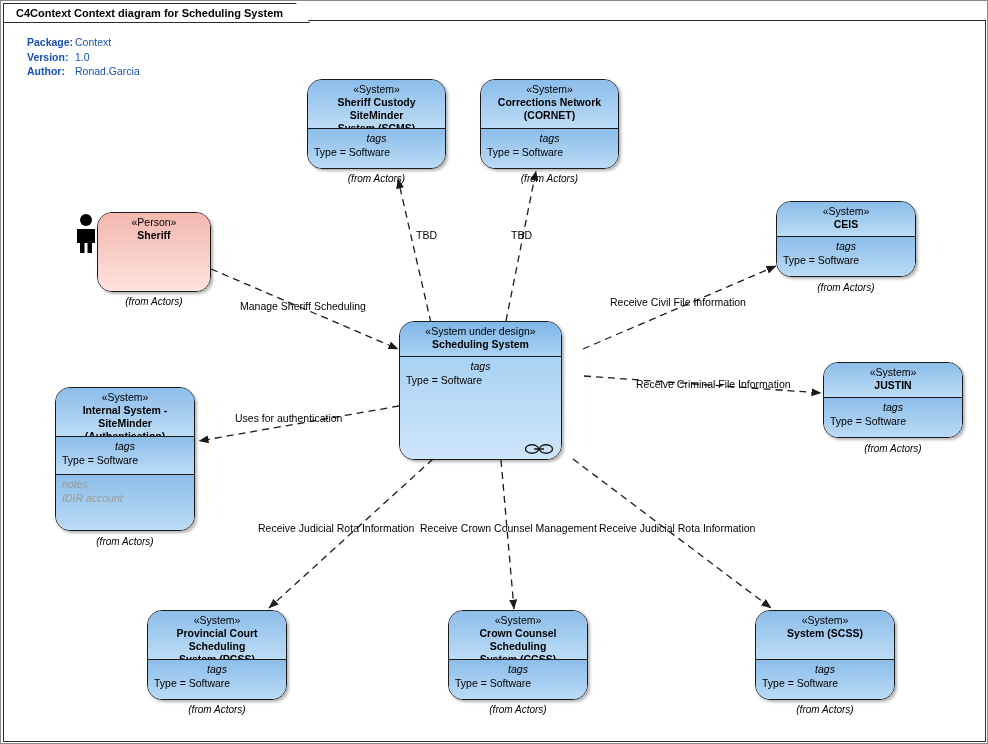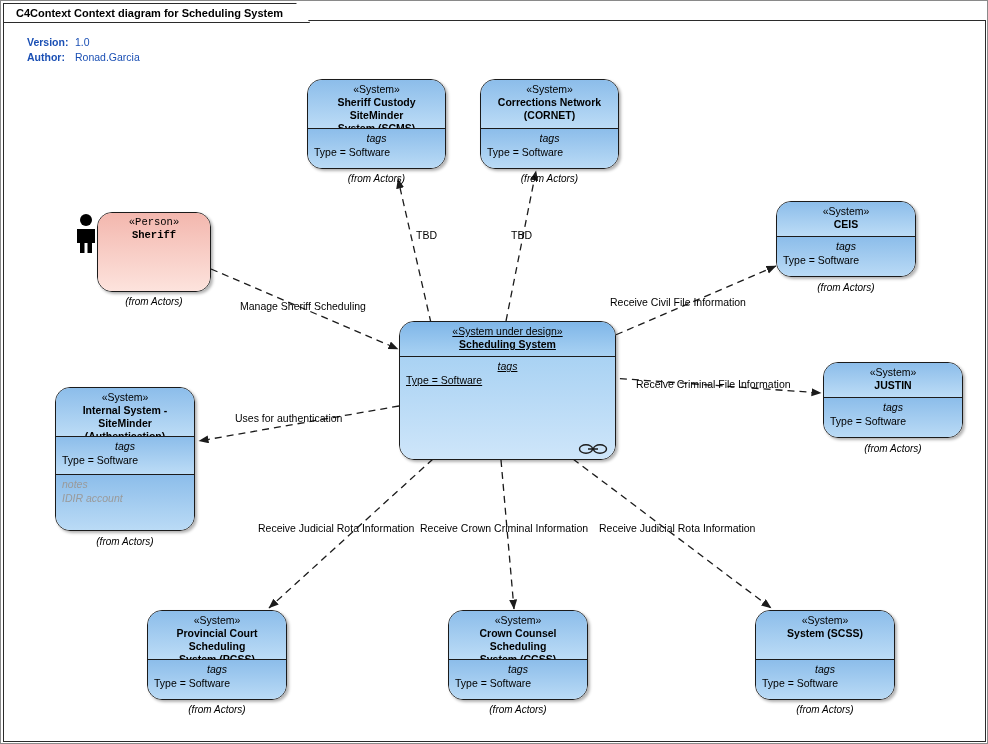--- a/index.html
+++ b/index.html
@@ -86,21 +86,20 @@
   }
   .compartment + .compartment { border-top: 1.2px solid #1b1b1b; }
 
   
   .sys .compartment {
     background: linear-gradient(to bottom, #8cbdea 0%, #bcdcf6 100%);
   }
   
   .person .compartment {
     background: linear-gradient(to bottom, #f3b7ae 0%, #fde4de 100%);
-    font-family: Liberation Mono, monospace;
   }
   
   .sud .compartment.head {
     background: linear-gradient(to bottom, #7fb6e8 0%, #a9d2f3 100%);
   }
   .sud .compartment.body {
     background: linear-gradient(to bottom, #a9d2f3 0%, #cfe6fa 100%);
   }
 
   .stereotype { font-size: 10.5px; line-height: 13px; }
@@ -178,20 +177,24 @@
 </style>
 </head>
 <body>
 
 <div id="canvas">
 
   <div class="frame-body"></div>
   <div class="frame-tab">C4Context Context diagram for Scheduling System</div>
 
   <div class="meta">
+    <div class="meta-row">
+      <span class="meta-key">Package:</span>
+      <span class="meta-val">Context</span>
+    </div>
     <div class="meta-row">
       <span class="meta-key">Version:</span>
       <span class="meta-val">1.0</span>
     </div>
     <div class="meta-row">
       <span class="meta-key">Author:</span>
       <span class="meta-val">Ronad.Garcia</span>
     </div>
   </div>
 
@@ -221,21 +224,21 @@
     <path d="M572,458 L770,607" fill="none" stroke="#1b1b1b" stroke-width="1.3" stroke-dasharray="7,5" marker-end="url(#arrow-open)"></path>
   </svg>
 
   <div class="edge-label" style="left:415px; top:228px;">TBD</div>
   <div class="edge-label" style="left:510px; top:228px;">TBD</div>
   <div class="edge-label" style="left:239px; top:299px;">Manage Sheriff Scheduling</div>
   <div class="edge-label" style="left:609px; top:295px;">Receive Civil File Information</div>
   <div class="edge-label" style="left:635px; top:377px;">Receive Criminal File Information</div>
   <div class="edge-label" style="left:234px; top:411px;">Uses for authentication</div>
   <div class="edge-label" style="left:257px; top:521px;">Receive Judicial Rota Information</div>
-  <div class="edge-label" style="left:419px; top:521px;">Receive Crown Criminal  Information</div>
+  <div class="edge-label" style="left:419px; top:521px;">Receive Crown Counsel  Management</div>
   <div class="edge-label" style="left:598px; top:521px;">Receive Judicial Rota Information</div>
 
   <div class="node sys" style="left:306px; top:78px; width:139px; height:90px;">
     <div class="compartment head" style="height:48px;">
       <div class="stereotype">«System»</div>
       <div class="ename">Sheriff Custody SiteMinder</div>
       <div class="ename">System (SCMS)</div>
     </div>
     <div class="compartment body" style="height:42px;">
       <div class="tagtitle">tags</div>
@@ -307,21 +310,21 @@
       <div class="tagtitle">tags</div>
       <div class="tagline">Type = Software</div>
     </div>
     <div class="compartment body" style="height:58px;">
       <div class="notetitle">notes</div>
       <div class="noteline">IDIR account</div>
     </div>
   </div>
   <div class="caption" style="left:54px; top:535px; width:140px;">(from Actors)</div>
 
-  <div class="node sud" style="left:398px; top:320px; width:217px; height:139px;text-decoration:underline;">
+  <div class="node sud" style="left:398px; top:320px; width:163px; height:139px;">
     <div class="compartment head" style="height:34px;">
       <div class="stereotype">«System under design»</div>
       <div class="ename">Scheduling System</div>
     </div>
     <div class="compartment body" style="height:105px;">
       <div class="tagtitle">tags</div>
       <div class="tagline">Type = Software</div>
     </div>
     <div class="composite-marker">
       <svg width="30" height="12" viewBox="0 0 30 12">

